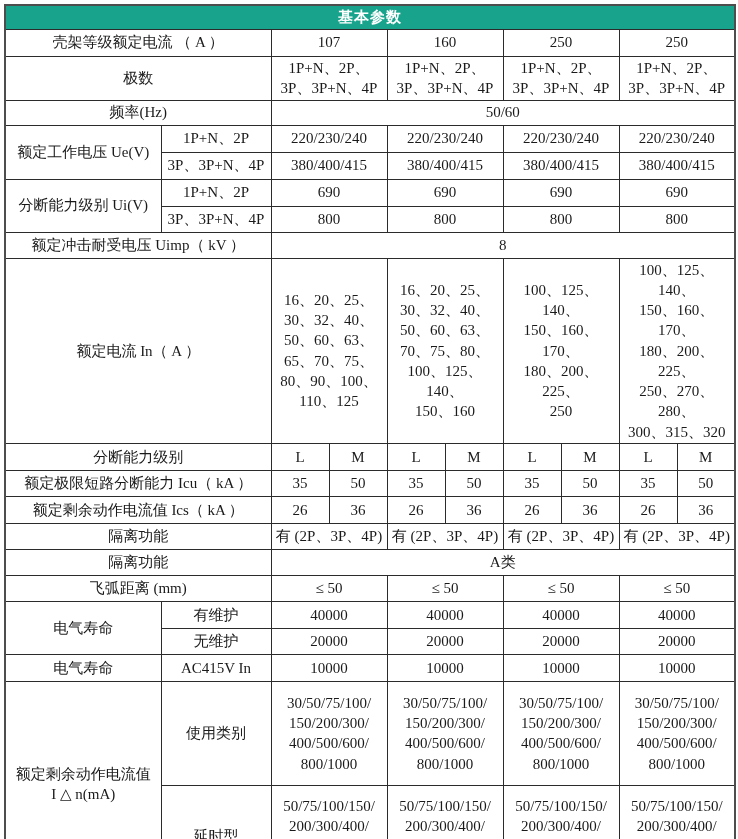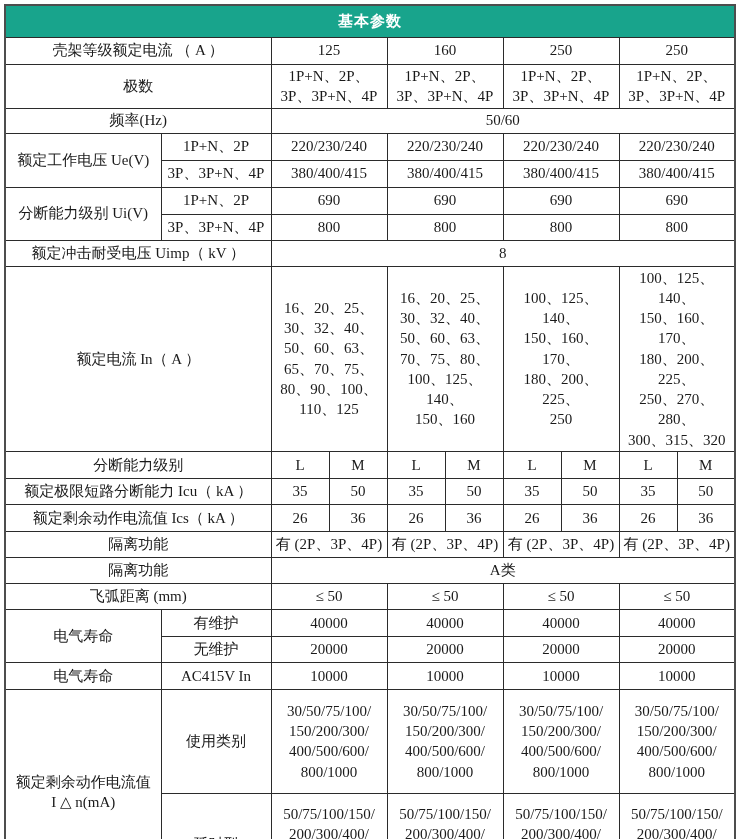--- a/index.html
+++ b/index.html
@@ -63,27 +63,27 @@
         <col style="width:58px">
       <col style="width:58px">
         <col style="width:58px">
       <col style="width:58px">
         <col style="width:58px">
       <col style="width:58px">
         <col style="width:58px">
     </colgroup>
 
     <tbody>
-        <tr style="height:32px">
+        <tr style="height:24px">
       <td colspan="10" class="title">基本参数</td>
     </tr>
 
     <tr style="height:27px">
       <td colspan="2" class="lbl">壳架等级额定电流 （ A ）</td>
-      <td colspan="2">125</td>
+      <td colspan="2">107</td>
       <td colspan="2">160</td>
       <td colspan="2">250</td>
       <td colspan="2">250</td>
     </tr>
 
     <tr style="height:44px">
       <td colspan="2" class="lbl">极数</td>
       <td colspan="2" class="cell-poles">1P+N、2P、
 3P、3P+N、4P</td>
       <td colspan="2" class="cell-poles">1P+N、2P、

